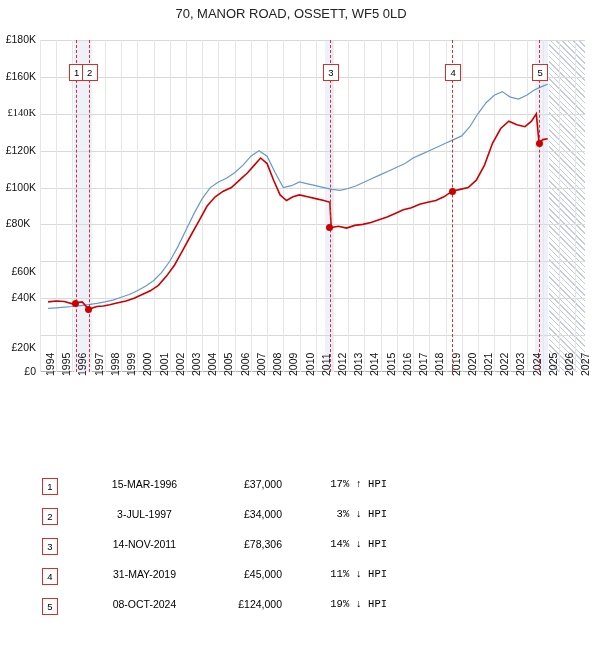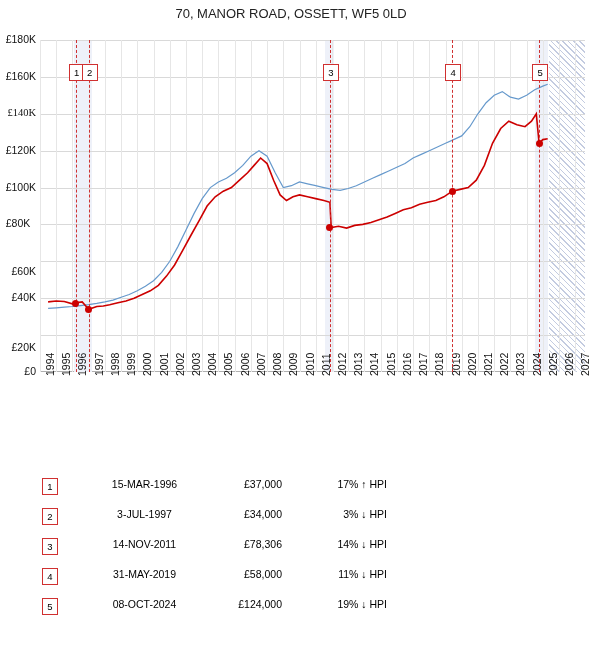--- a/index.html
+++ b/index.html
@@ -191,20 +191,21 @@
     text-align: right;
     font-size: 10.5px;
   }
   .tdelta {
     position: absolute;
     left: 255px;
     top: 6px;
     width: 90px;
     text-align: right;
     font-size: 10.5px;
+    font-family: Liberation Mono, monospace;
   }
 
   
   #footer {
     position: absolute;
     left: 42px;
     top: 620px;
     width: 540px;
     font-size: 9.5px;
     color: #444444;
@@ -358,21 +359,21 @@
       </div>
       <div class="trow">
         <div class="tnum">3</div>
         <div class="tdate">14-NOV-2011</div>
         <div class="tprice">£78,306</div>
         <div class="tdelta">14% ↓ HPI</div>
       </div>
       <div class="trow">
         <div class="tnum">4</div>
         <div class="tdate">31-MAY-2019</div>
-        <div class="tprice">£58,000</div>
+        <div class="tprice">£45,000</div>
         <div class="tdelta">11% ↓ HPI</div>
       </div>
       <div class="trow">
         <div class="tnum">5</div>
         <div class="tdate">08-OCT-2024</div>
         <div class="tprice">£124,000</div>
         <div class="tdelta">19% ↓ HPI</div>
       </div>
     </div>
 

